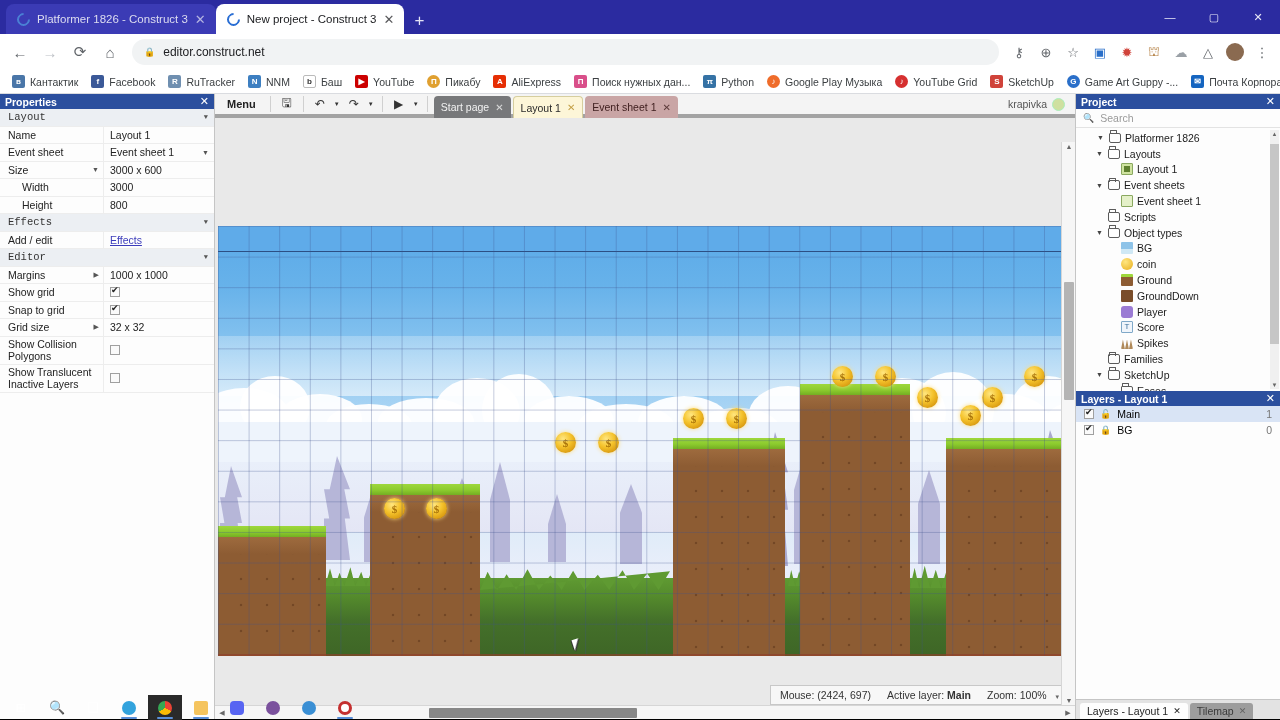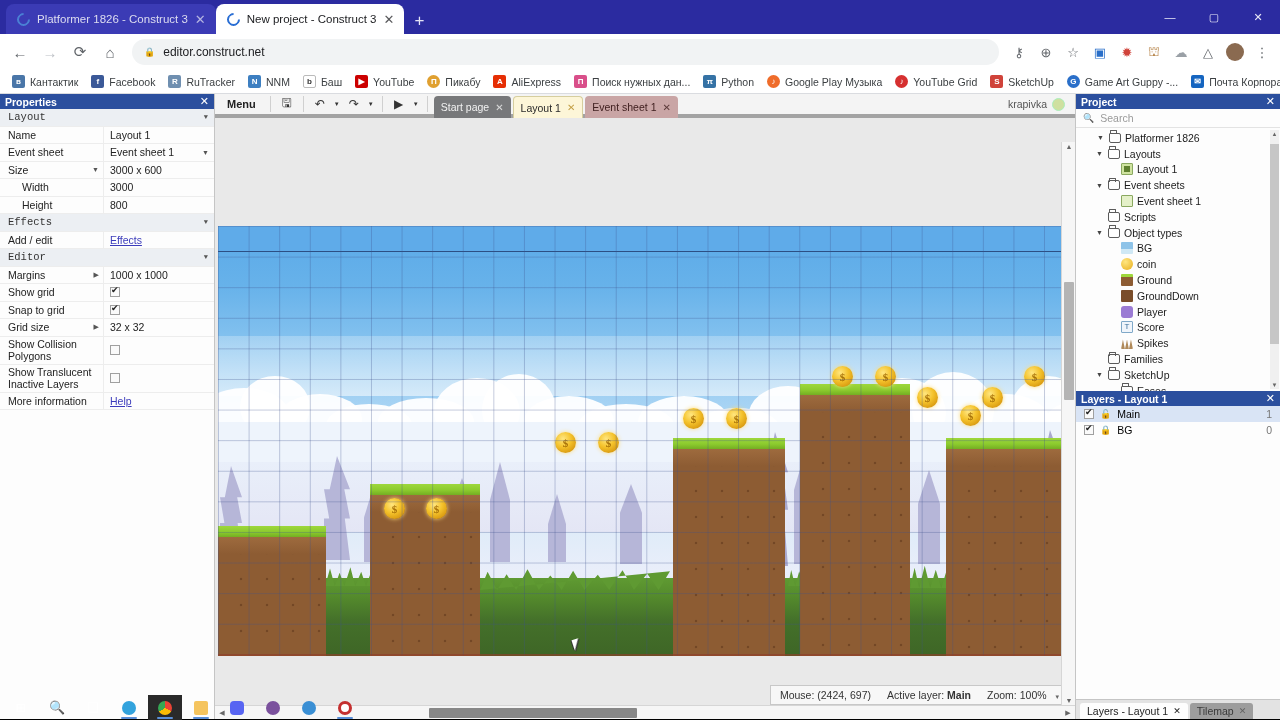--- a/index.html
+++ b/index.html
@@ -393,26 +393,20 @@
         </div>
 
         <div class="prow tall">
           <div class="pname">Show Translucent Inactive Layers</div>
           <div class="pval">
               <span class="chk"></span>
             </div>
         </div>
 
 
-        <div class="prow">
-          <div class="pname">More information</div>
-          <div class="pval">
-              <a class="lnk">Help</a>
-            </div>
-        </div>
 
       </div>
     </div>
 
     <div class="editor">
 
       <div class="c3bar">
         <div class="menubtn">Menu</div>
         <div class="vsep"></div>
         <div class="c3ic">🖫</div>

